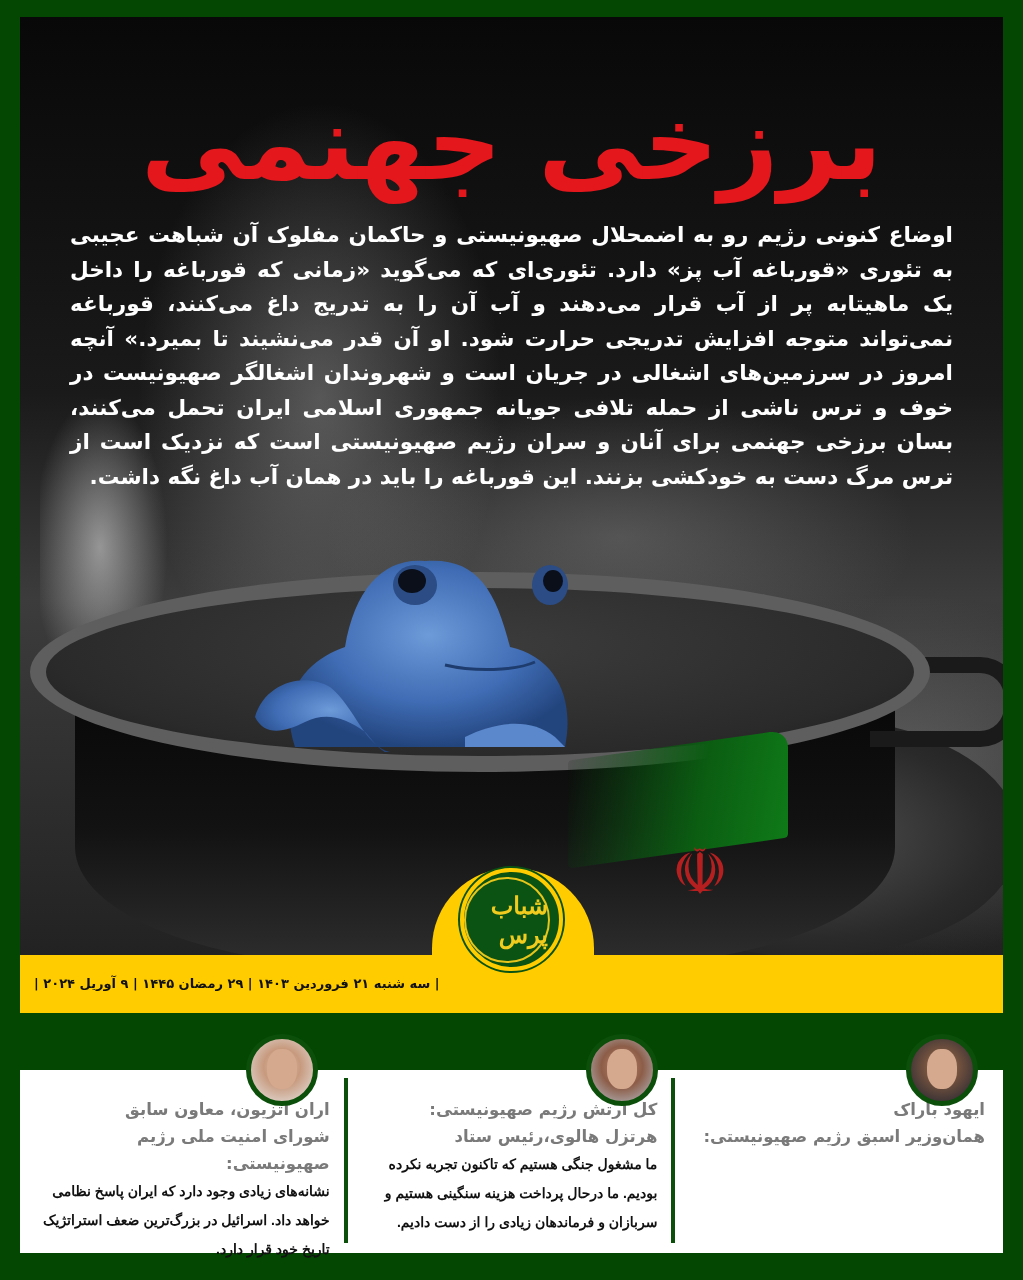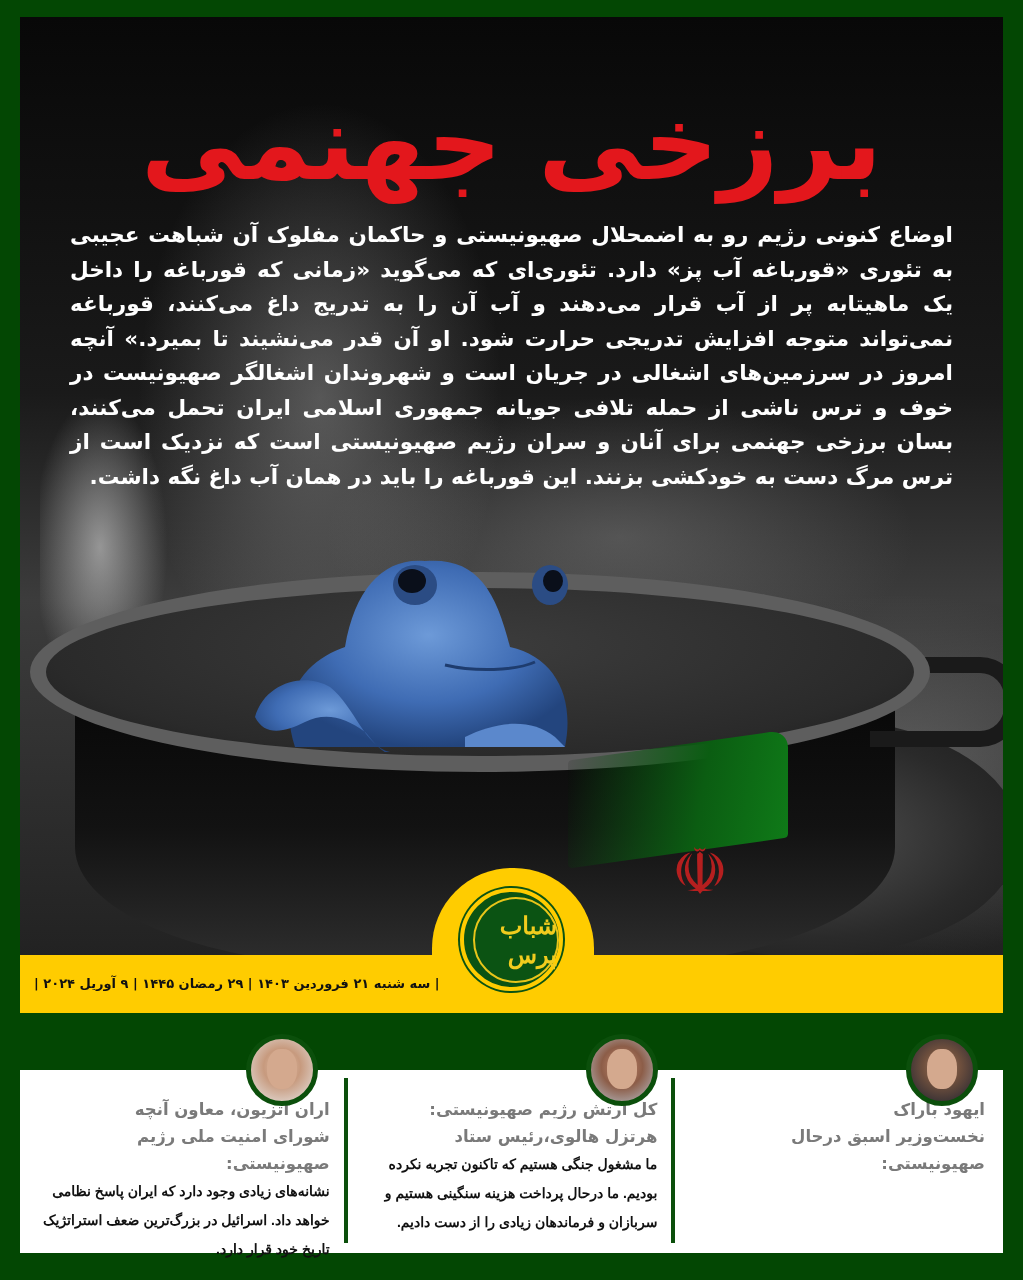--- a/index.html
+++ b/index.html
@@ -81,24 +81,24 @@
     font-family: "DejaVu Sans", sans-serif; white-space: nowrap;
   }
   .info-right { right: 16px; }
   .info-left { left: 14px; }
 
   .logo-hump {
     position: absolute; left: 432px; top: 868px; width: 162px; height: 110px;
     background: #ffcc00; border-radius: 80px 80px 0 0;
   }
   .logo {
-    position: absolute; left: 460px; top: 888px; width: 103px; height: 103px;
+    position: absolute; left: 460px; top: 868px; width: 103px; height: 103px;
     border-radius: 50%; background: #0b5313;
     border: 4px solid #ffcc00; box-shadow: 0 0 0 2px #0b5313;
-    display: flex; align-items: center; justify-content: flex-end;
+    display: flex; align-items: center; justify-content: flex-start;
   }
   .logo-inner {
     width: 86px; height: 86px; border-radius: 50%; border: 2px solid #e8c51a;
     display: flex; align-items: center; justify-content: center;
     color: #f1cc1e; font-size: 24px; font-weight: bold; direction: rtl;
     font-family: "DejaVu Serif", serif;
   }
 
   
   .quotes {
@@ -188,35 +188,35 @@
     <div class="logo-inner">شباب پرس</div>
   </div>
 
   <div class="quotes">
 
     <div class="quote-card">
       <div class="avatar a1 dark">
           <div class="face"></div>
         </div>
       <div class="quote-name">ایهود باراک</div>
-      <div class="quote-name">نخست‌وزیر اسبق درحال صهیونیستی:</div>
+      <div class="quote-name">همان‌وزیر اسبق رژیم صهیونیستی:</div>
     </div>
 
     <div class="quote-card sep">
       <div class="avatar a2 mid">
           <div class="face"></div>
         </div>
       <div class="quote-name">کل ارتش رژیم صهیونیستی:</div>
       <div class="quote-name">هرتزل هالوی،رئیس ستاد</div>
       <div class="quote-text">ما مشغول جنگی هستیم که تاکنون تجربه نکرده بودیم. ما درحال پرداخت هزینه سنگینی هستیم و سربازان و فرماندهان زیادی را از دست دادیم.</div>
     </div>
 
     <div class="quote-card sep">
       <div class="avatar a3 light">
           <div class="face"></div>
         </div>
-      <div class="quote-name">اران اتزیون، معاون آنچه</div>
+      <div class="quote-name">اران اتزیون، معاون سابق</div>
       <div class="quote-name">شورای امنیت ملی رژیم صهیونیستی:</div>
       <div class="quote-text">نشانه‌های زیادی وجود دارد که ایران پاسخ نظامی خواهد داد. اسرائیل در بزرگ‌ترین ضعف استراتژیک تاریخ خود قرار دارد.</div>
     </div>
 
   </div>
 </div>
 
 </body></html>

